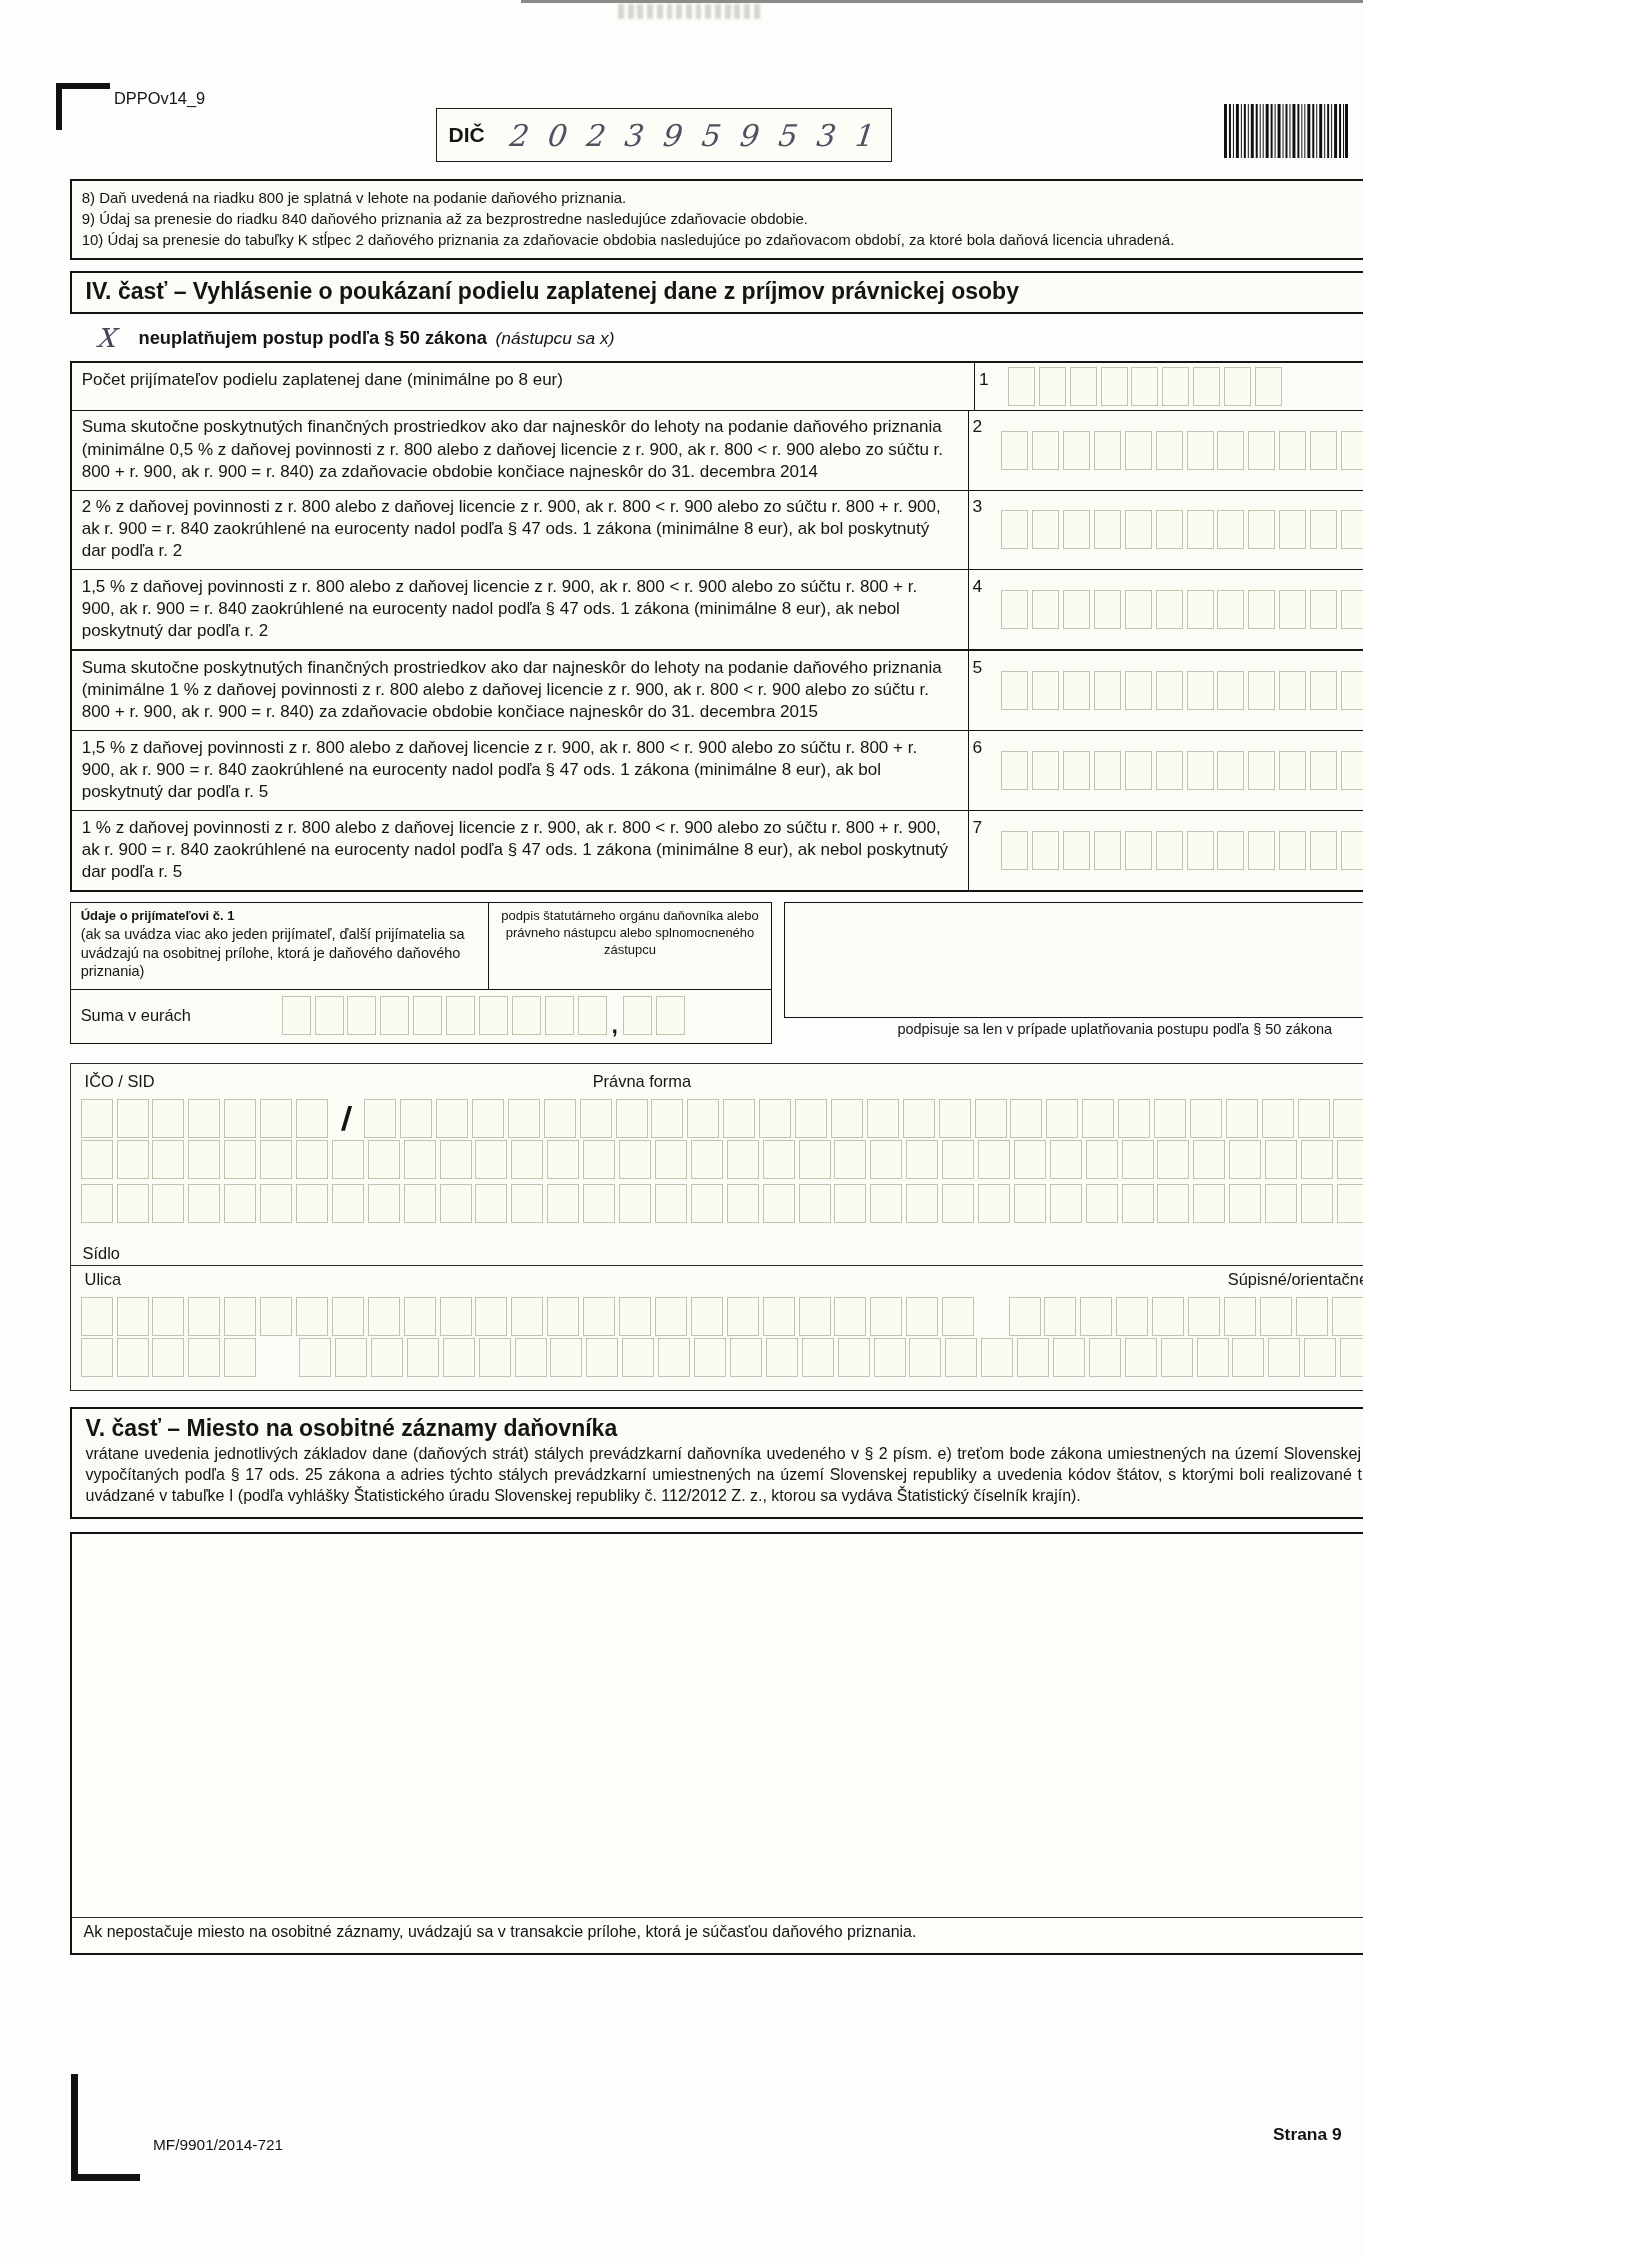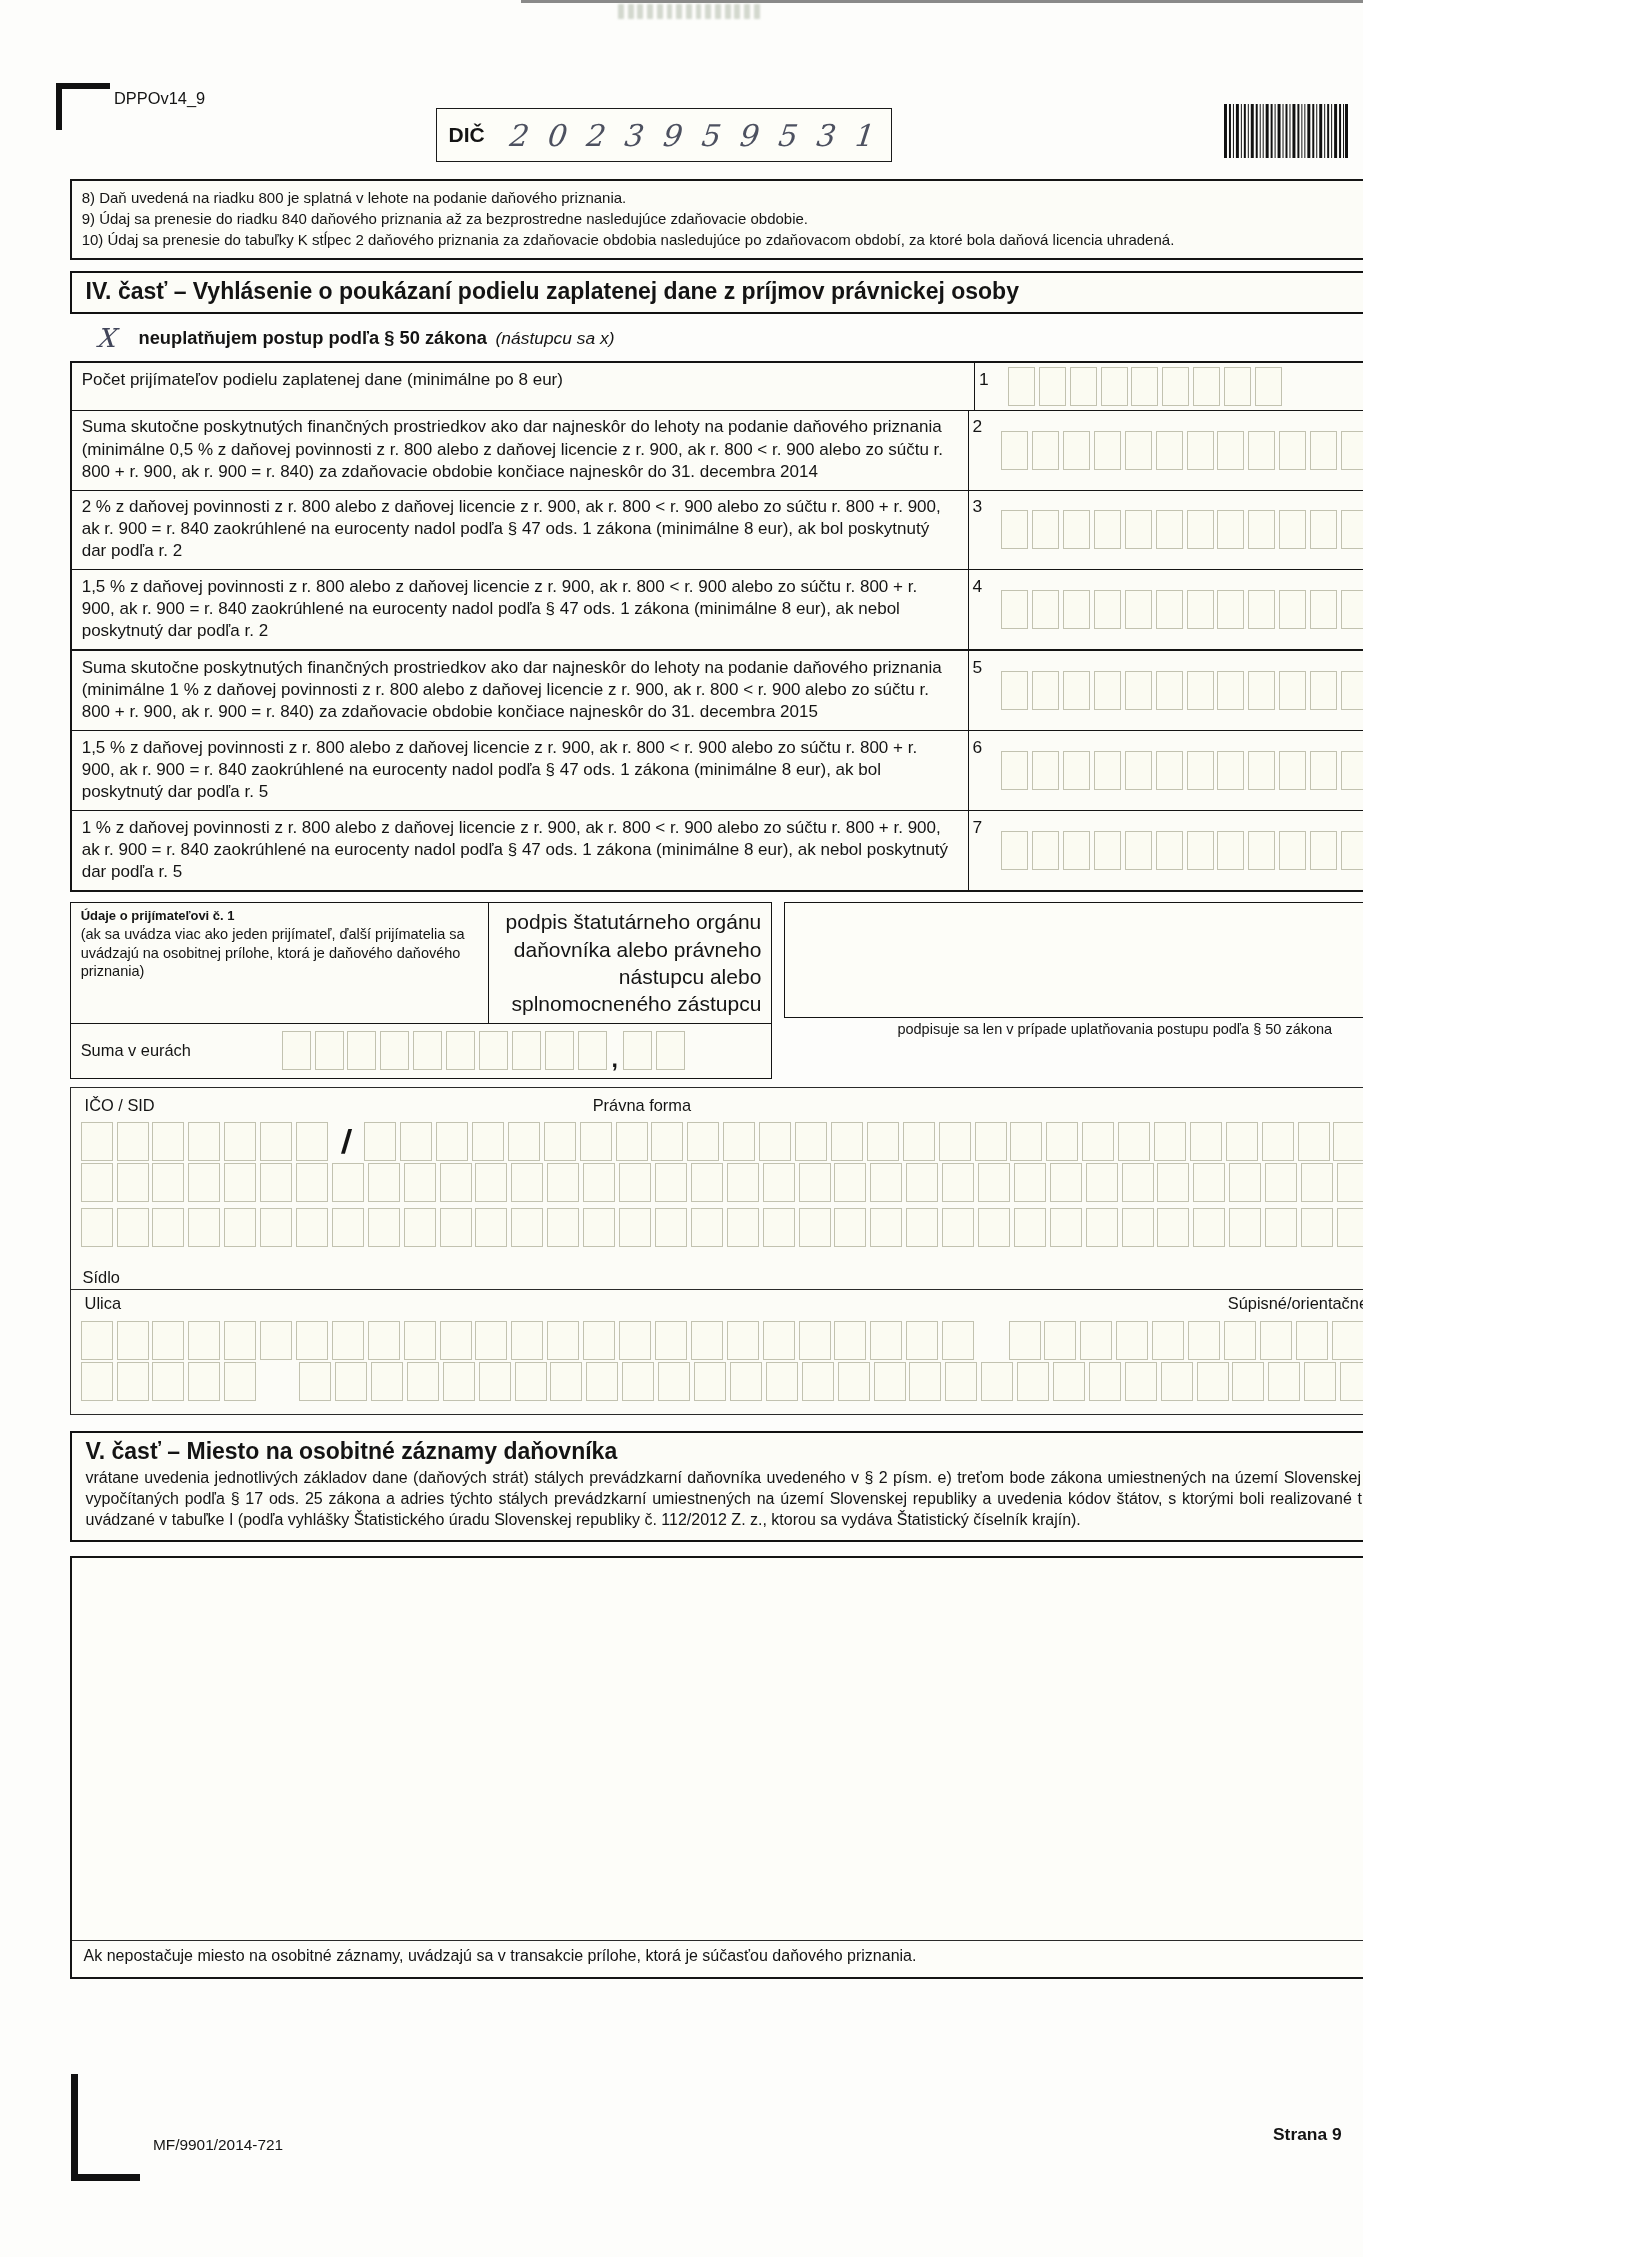--- a/index.html
+++ b/index.html
@@ -51,30 +51,30 @@
   .cell { display:inline-block; width:27px; height:39px; box-sizing:border-box;
     border:1px solid #c2c2b0; background:#fbfbf2; flex:0 0 auto; }
   .comma { font-size:23px; font-weight:bold; align-self:flex-end; line-height:.9; margin:0 1px; }
   
   .rec-wrap { display:flex; margin-top:9.7px; align-items:flex-start; }
   .rec-left { width:702px; box-sizing:border-box; border:1.9px solid #141414; background:#fcfcf7; }
   .rec-head { display:flex; border-bottom:1.9px solid #141414; }
   .rec-title-cell { width:417px; box-sizing:border-box; padding:5.8px 9.7px 7.7px; }
   .rec-title { font-weight:bold; font-size:13px; margin:0 0 1.9px; }
   .rec-note { font-size:14.5px; line-height:1.28; margin:0; }
-  .rec-sig-cell { flex:1; border-left:1.9px solid #141414; padding:5.8px 9.7px; font-size:21px; line-height:1.3; text-align:right; }
+  .rec-sig-cell { flex:1; border-left:1.9px solid #141414; padding:5.8px 9.7px; font-size:13px; line-height:1.3; text-align:center; }
   .rec-sum { display:flex; align-items:center; padding:6.8px 9.7px 7.7px; }
   .rec-sum-label { width:201px; font-size:16.4px; }
   .rec-sum-cells { display:flex; align-items:center; gap:3.9px; }
   .rec-sum-cells .cell { width:29px; }
   .rec-right { flex:1; margin-left:11.6px; }
   .sig-box { border:1.9px solid #141414; height:114px; background:#fdfdf8; }
   .sig-caption { font-size:14.5px; text-align:center; padding-top:3.9px; }
   
-  .fields-box { border:1.4px solid #2a2a2a; margin-top:8px; padding:7.7px 9.7px 13.5px; background:#fcfcf7; }
+  .fields-box { border:1.4px solid #2a2a2a; margin-top:19px; padding:7.7px 9.7px 13.5px; background:#fcfcf7; }
   .field-label-row { position:relative; height:25px; font-size:16.4px; }
   .lbl-abs { position:absolute; top:0; }
   .cells-row { display:flex; align-items:center; gap:3.9px; margin-top:1.9px; }
   .cells-group { display:flex; gap:3.9px; }
   .cells-group .cell { width:32px; }
   .ico-slash { font-size:33px; font-weight:bold; margin:0 9.7px; line-height:1; transform:skewX(-6deg); }
   .name-label { font-size:16.4px; margin:13.5px 0 3.9px 1.9px; }
   .name-row { margin-bottom:5.8px; }
   .seat-label { font-size:16.4px; margin:21px 0 1.9px 1.9px; }
   .seat-rule { border-bottom:1.4px solid #2a2a2a; margin:0 -9.7px 3.9px; }

